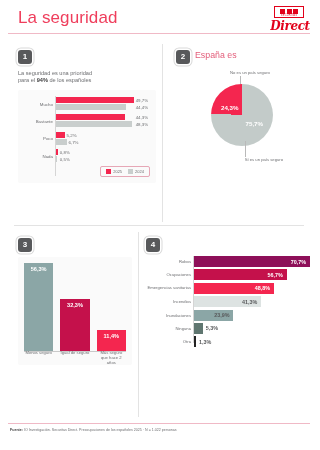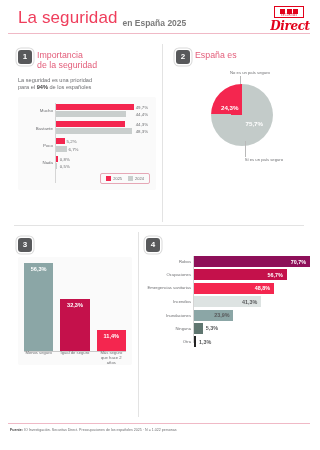--- a/index.html
+++ b/index.html
@@ -8,21 +8,21 @@
     background:#ffffff;
     font-family:"Liberation Sans", sans-serif;
     color:#58595b;
     overflow:hidden;
     position:relative;
   }
   .page{position:relative;width:318px;height:450px;box-sizing:border-box;}
 
   
   .header{position:relative;height:37px;padding:8px 10px 0 18px;box-sizing:border-box;}
-  .title-line{display:flex;align-items:flex-end;gap:5px;}
+  .title-line{display:flex;align-items:flex-start;gap:5px;flex-direction:column;}
   .title-main{font-size:17px;color:#ef3e5c;font-weight:400;letter-spacing:.1px;}
   .title-sub{font-size:8.5px;color:#7a7a7a;font-weight:bold;}
   .header-rule{position:absolute;left:8px;right:8px;top:33px;height:1px;background:#f0b9c6;}
   .logo{position:absolute;right:6px;top:6px;width:44px;height:30px;}
   .logo-squares{display:flex;gap:1.5px;justify-content:center;}
   .logo-sq{width:5px;height:5px;background:#e2001a;}
   .logo-box{border:1px solid #e2001a;padding:1.5px 2px 0;background:#fff;width:30px;box-sizing:border-box;margin-left:6px;}
   .logo-word{font-size:2.6px;color:#e2001a;text-align:center;letter-spacing:.2px;line-height:3px;}
   .logo-script{font-family:"DejaVu Serif",serif;font-style:italic;font-weight:bold;font-size:12px;color:#e2001a;text-align:center;margin-top:1px;letter-spacing:-.4px;}
   .vdiv{position:absolute;background:#e3e3e3;width:1px;}
@@ -99,21 +99,20 @@
   .footer b{color:#404041;}
 </style>
 </head>
 <body>
 
 <div class="page">
 
   <div class="header">
     <div class="title-line">
       <span class="title-main">La seguridad</span>
-      <span class="title-sub">en España 2025</span>
     </div>
     <div class="logo">
       <div class="logo-box">
         <div class="logo-squares">
           <span class="logo-sq"></span>
             <span class="logo-sq"></span>
             <span class="logo-sq"></span>
         </div>
         <div class="logo-word">SECURITAS</div>
       </div>
@@ -122,24 +121,20 @@
   </div>
   <div class="header-rule"></div>
 
   <div class="vdiv" style="left:162px;top:44px;height:178px;"></div>
   <div class="hdiv" style="left:14px;right:14px;top:225px;"></div>
   <div class="vdiv" style="left:138px;top:232px;height:185px;"></div>
 
   <div class="panel" style="left:18px;top:50px;width:138px;">
     <div class="phead">
       <div class="pnum">1</div>
-      <div class="ptitle">
-        <span>Importancia</span><br>
-        <span>de la seguridad</span>
-      </div>
     </div>
     <div class="lead">
       <span>La seguridad es una prioridad</span><br>
       <span>para el </span><b>94%</b><span> de los españoles</span>
     </div>
 
     <div class="chartbox" style="margin-top:5px;padding:2px 4px 3px;">
       <div class="p1rows">
         <div class="p1axis"></div>
 

